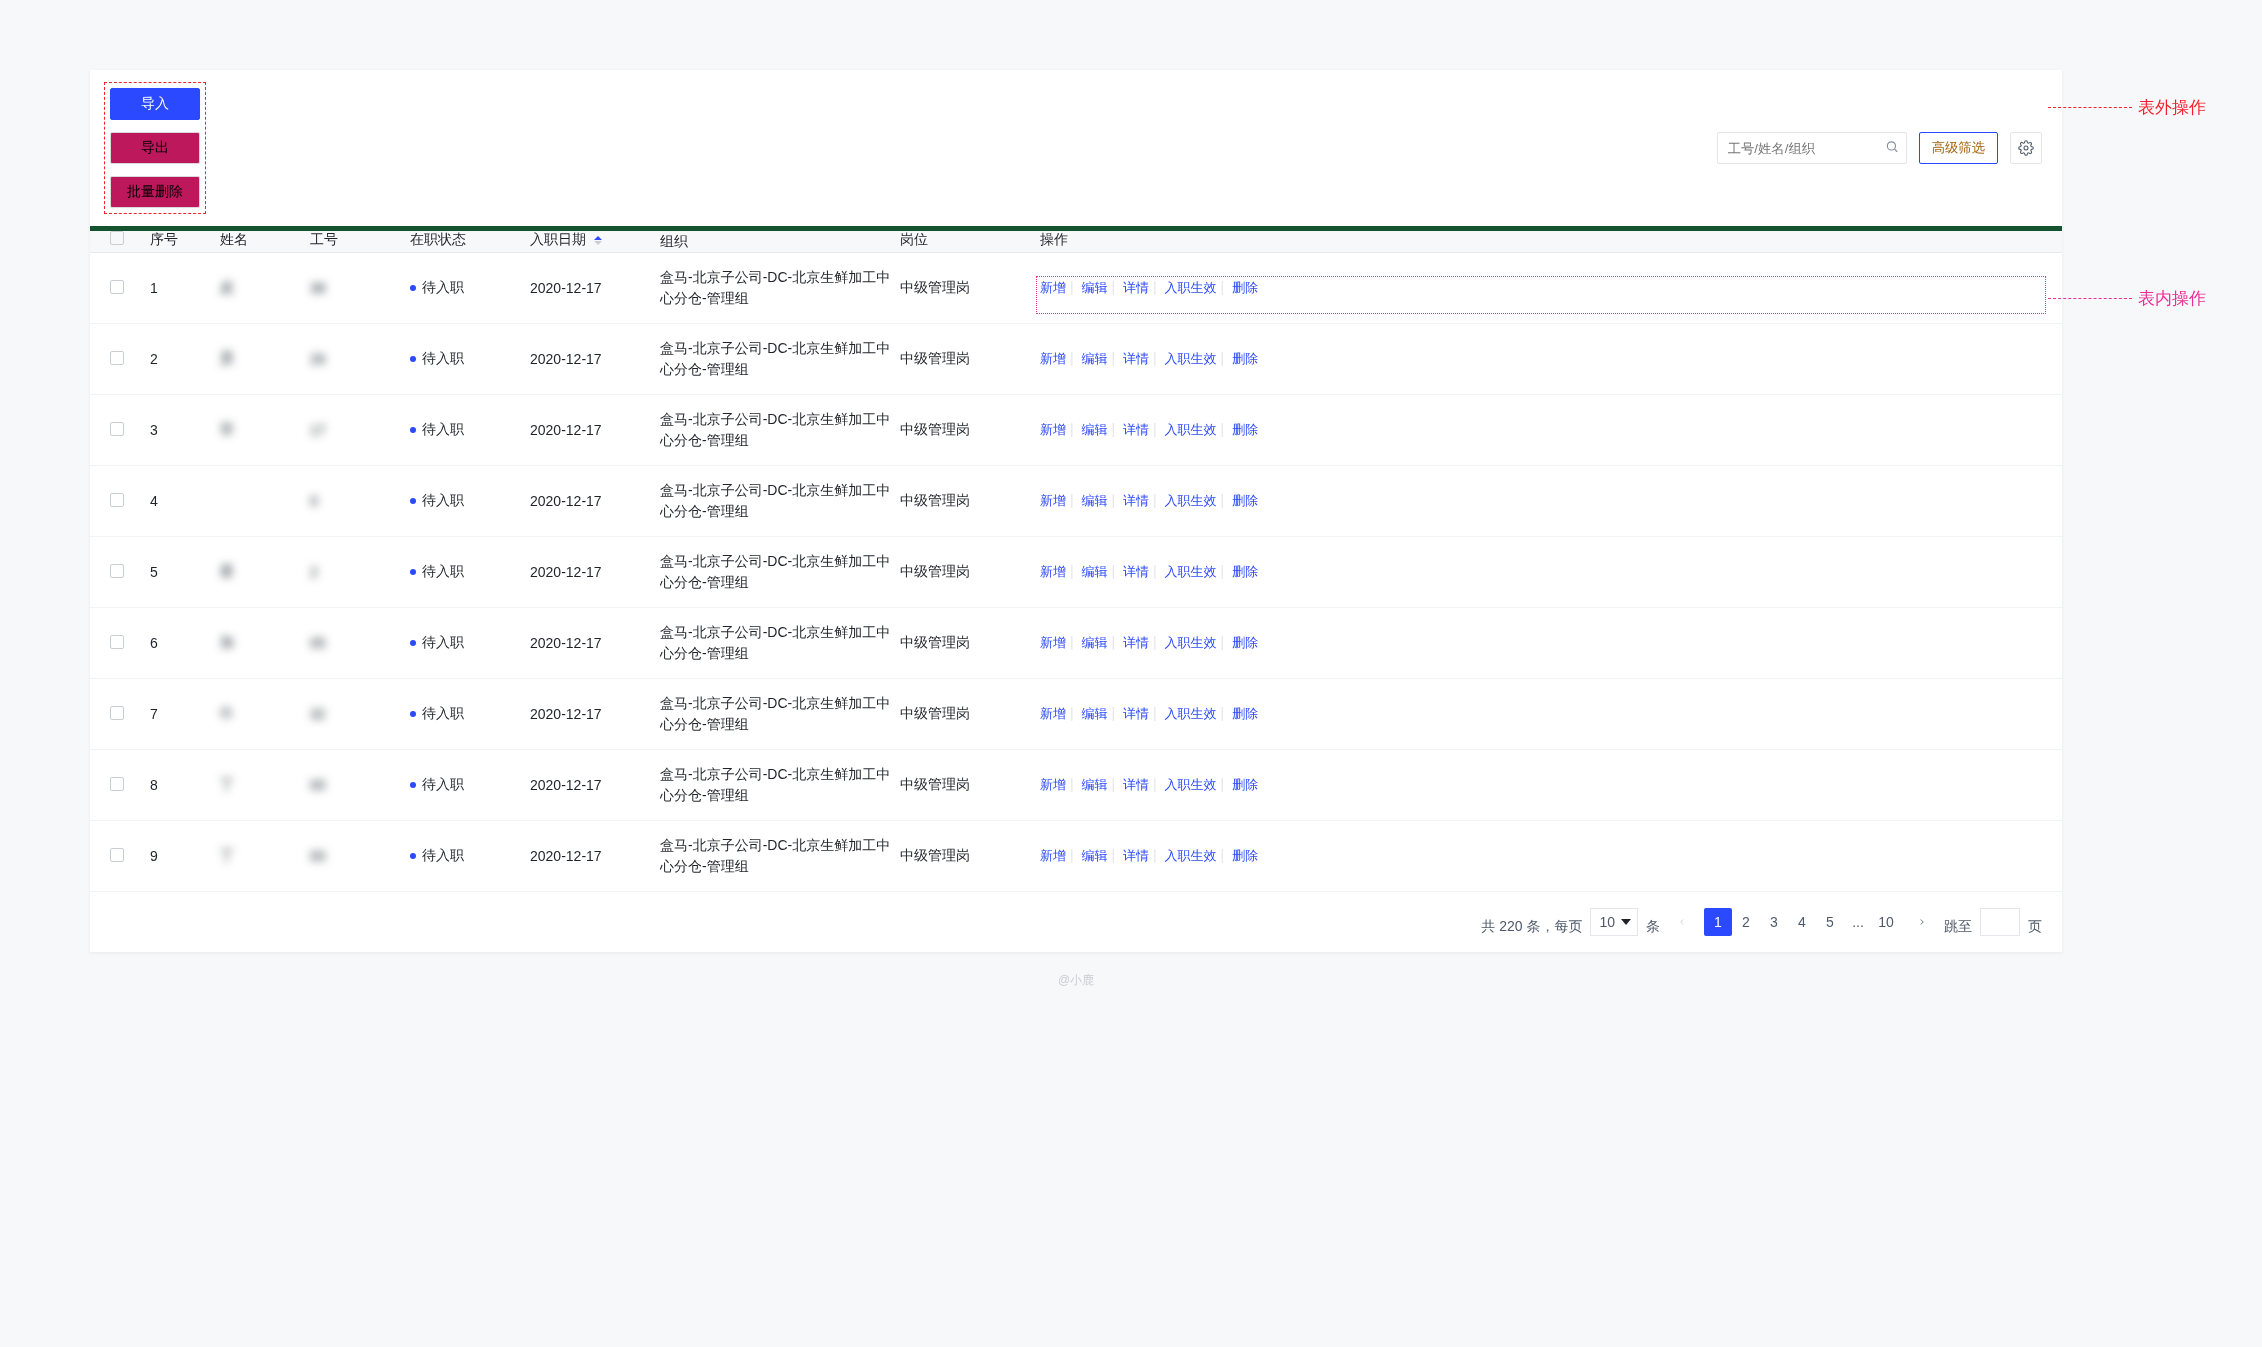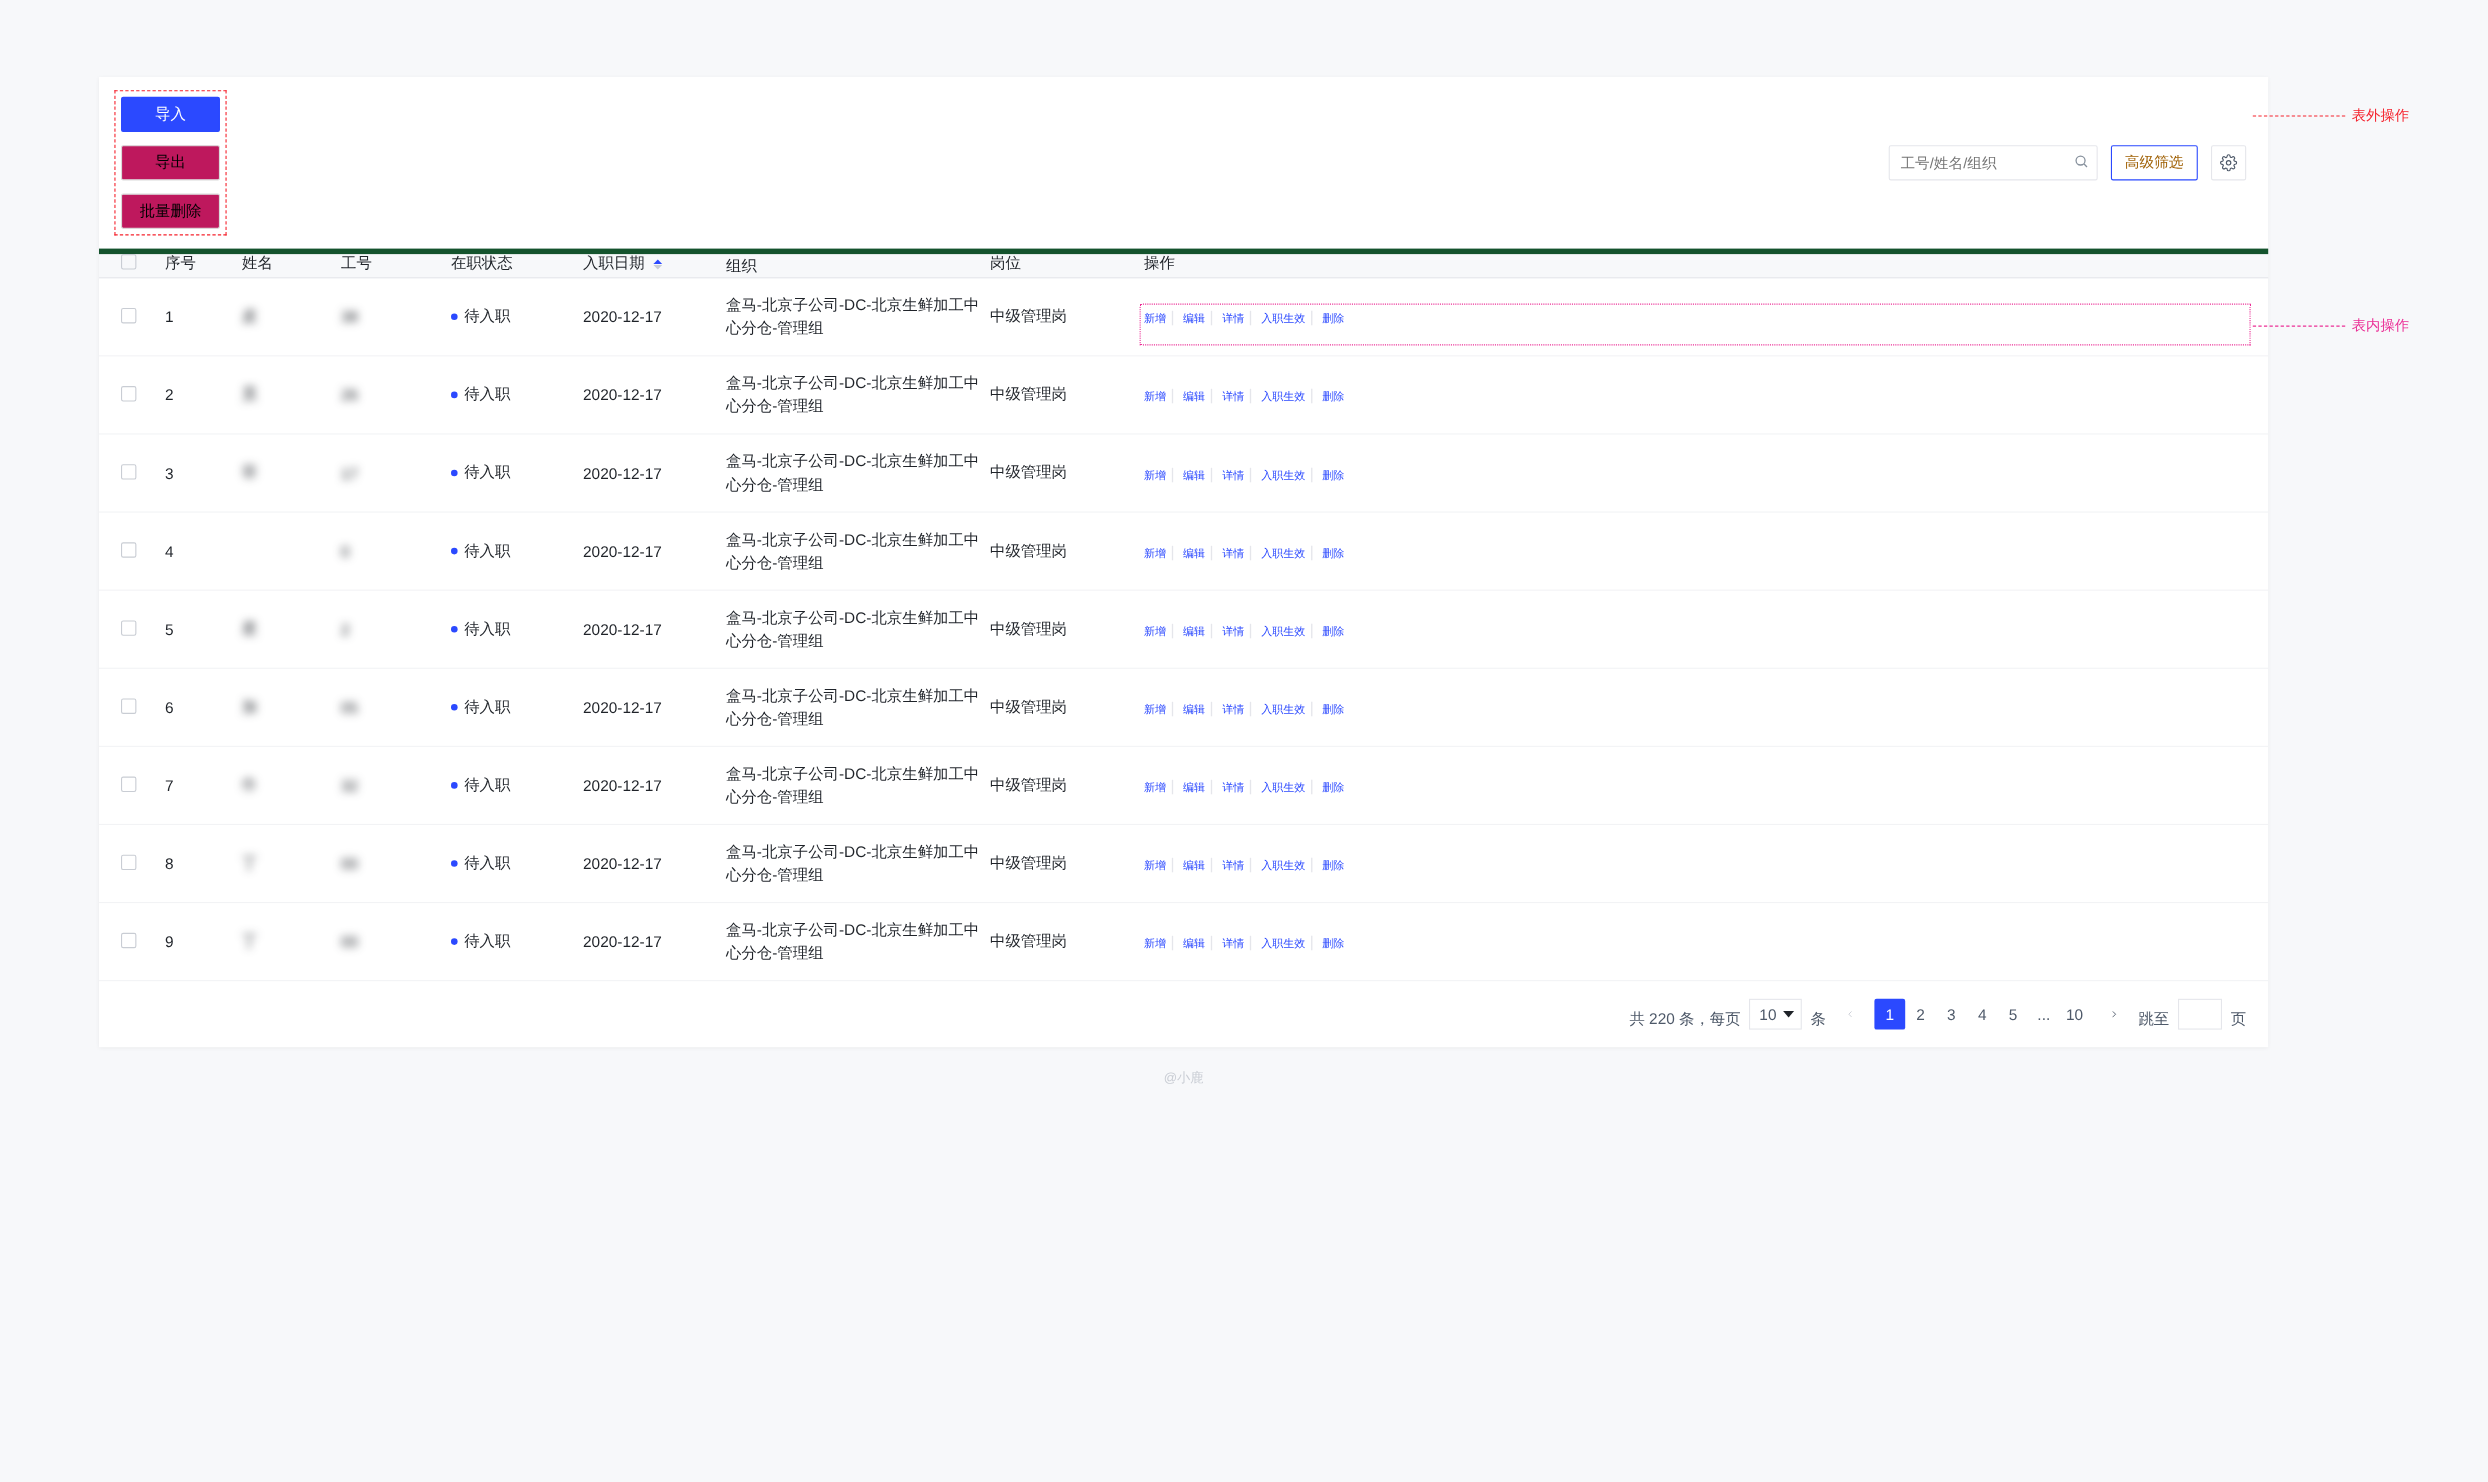--- a/index.html
+++ b/index.html
@@ -24,35 +24,35 @@
     .col-index { width: 70px; flex-shrink: 0; }
     .col-name { width: 90px; flex-shrink: 0; }
     .col-id { width: 100px; flex-shrink: 0; }
     .col-status { width: 120px; flex-shrink: 0; }
     .col-date { width: 130px; flex-shrink: 0; }
     .col-org { width: 240px; flex-shrink: 0; line-height: 1.5; }
     .col-position { width: 140px; flex-shrink: 0; }
     .col-action { flex: 1; }
     .checkbox { width: 14px; height: 14px; border: 1px solid #c9cdd4; border-radius: 2px; display: inline-block; cursor: pointer; }
     .status-dot { width: 6px; height: 6px; background: #2b49ff; border-radius: 50%; display: inline-block; margin-right: 6px; vertical-align: middle; }
-    .action-link { color: #2b49ff; cursor: pointer; font-size: 10px; }
+    .action-link { color: #2b49ff; cursor: pointer; font-size: 13px; }
     .action-sep { color: #e5e6eb; margin: 0 4px; }
     .sort-icon { display: inline-flex; flex-direction: column; margin-left: 4px; vertical-align: middle; gap: 1px; }
     .sort-up, .sort-down { width: 0; height: 0; border-left: 4px solid transparent; border-right: 4px solid transparent; }
     .sort-up { border-bottom: 4px solid #2b49ff; }
     .sort-down { border-top: 4px solid #c9cdd4; }
     .pagination { display: flex; align-items: flex-end; justify-content: flex-end; padding: 16px 20px; gap: 8px; font-size: 14px; color: #4e5969; }
     .page-size-select { height: 28px; padding: 0 22px 0 8px; border: 1px solid #e5e6eb; position: relative; display: inline-flex; align-items: center; cursor: pointer; }
     .caret-down { width: 0; height: 0; border-left: 5px solid transparent; border-right: 5px solid transparent; border-top: 6px solid #1f2329; position: absolute; right: 6px; top: 50%; transform: translateY(-50%); }
     .pager-btn { width: 28px; height: 28px; display: inline-flex; align-items: center; justify-content: center; cursor: pointer; border-radius: 2px; color: #4e5969; }
     .pager-btn.active { background: #2b49ff; color: #fff; }
     .pager-arrow { color: #c9cdd4; }
     .page-jump-input { width: 40px; height: 28px; border: 1px solid #e5e6eb; text-align: center; }
     .blur-cell { filter: blur(4px); color: #1f2329; }
-    .annotation { position: absolute; color: #f5222d; font-size: 13px; display: flex; align-items: center; }
+    .annotation { position: absolute; color: #f5222d; font-size: 17px; display: flex; align-items: center; }
     .annotation-pink { color: #eb2f96; }
     .dash-line-red { border-top: 1px dashed #f5222d; }
     .dash-line-pink { border-top: 1px dashed #eb2f96; }
     .row-outline { position: absolute; border: 1px dotted #eb2f96; pointer-events: none; }
     .footer-credit { text-align: center; color: #c9cdd4; font-size: 12px; padding: 20px 0; }
   </style>
 </head>
 <body>
 
 <div class="wrapper">

